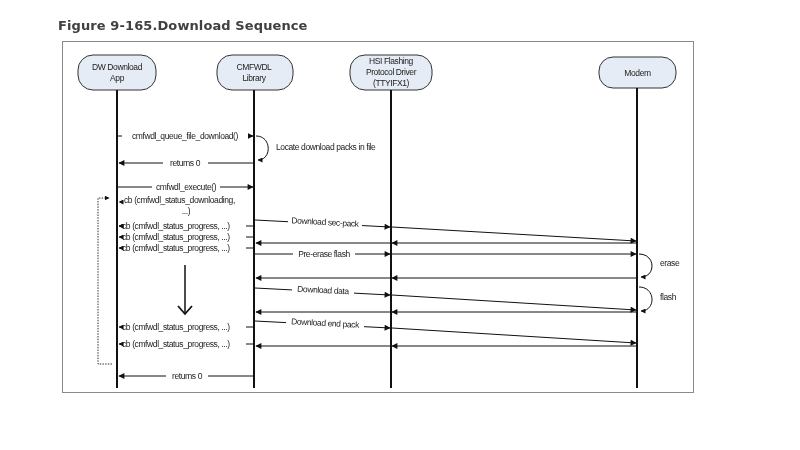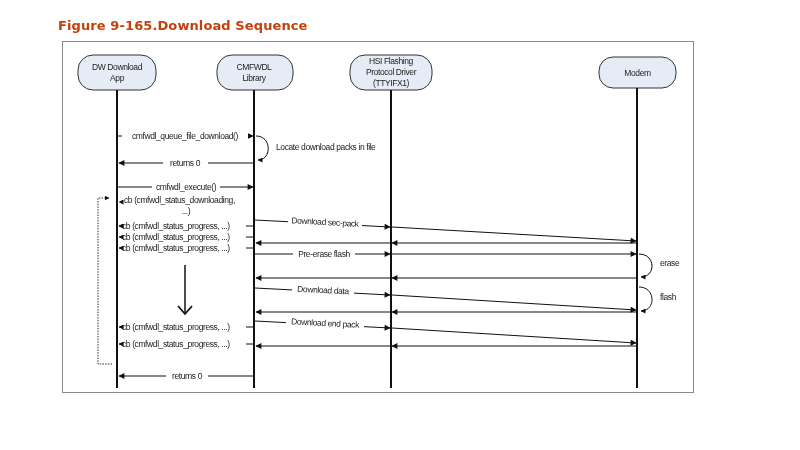--- a/index.html
+++ b/index.html
@@ -1,17 +1,17 @@
 <!DOCTYPE html>
 <html><head>
 <meta charset="utf-8">
 <style>
   html, body { margin:0; padding:0; background:#ffffff; }
   body { width:800px; height:450px; position:relative; overflow:hidden; font-family:"Liberation Sans", sans-serif; }
-  .fig-title { position:absolute; left:58px; top:18px; font-family:"DejaVu Sans", sans-serif; font-weight:bold; font-size:13px; color:#c2410c; letter-spacing:0.1px; }
+  .fig-title { position:absolute; left:58px; top:18px; font-family:"DejaVu Sans", sans-serif; font-weight:bold; font-size:13px; color:#404040; letter-spacing:0.1px; }
   svg { position:absolute; left:0; top:0; }
   svg text { font-family:"Liberation Sans", sans-serif; font-size:8.5px; fill:#222; letter-spacing:-0.4px; }
 </style>
 </head>
 <body>
 
 <div class="fig-title">Figure 9-165.Download Sequence</div>
 
 <svg width="800" height="450" viewBox="0 0 800 450">
   <defs>

